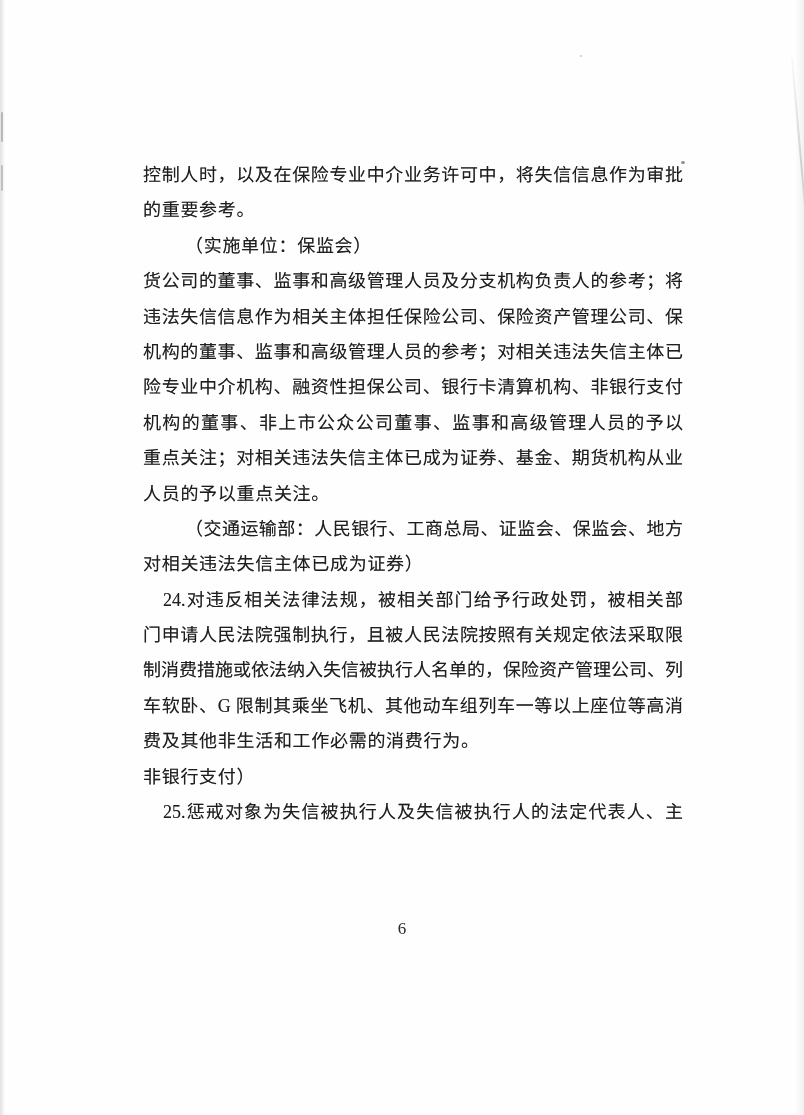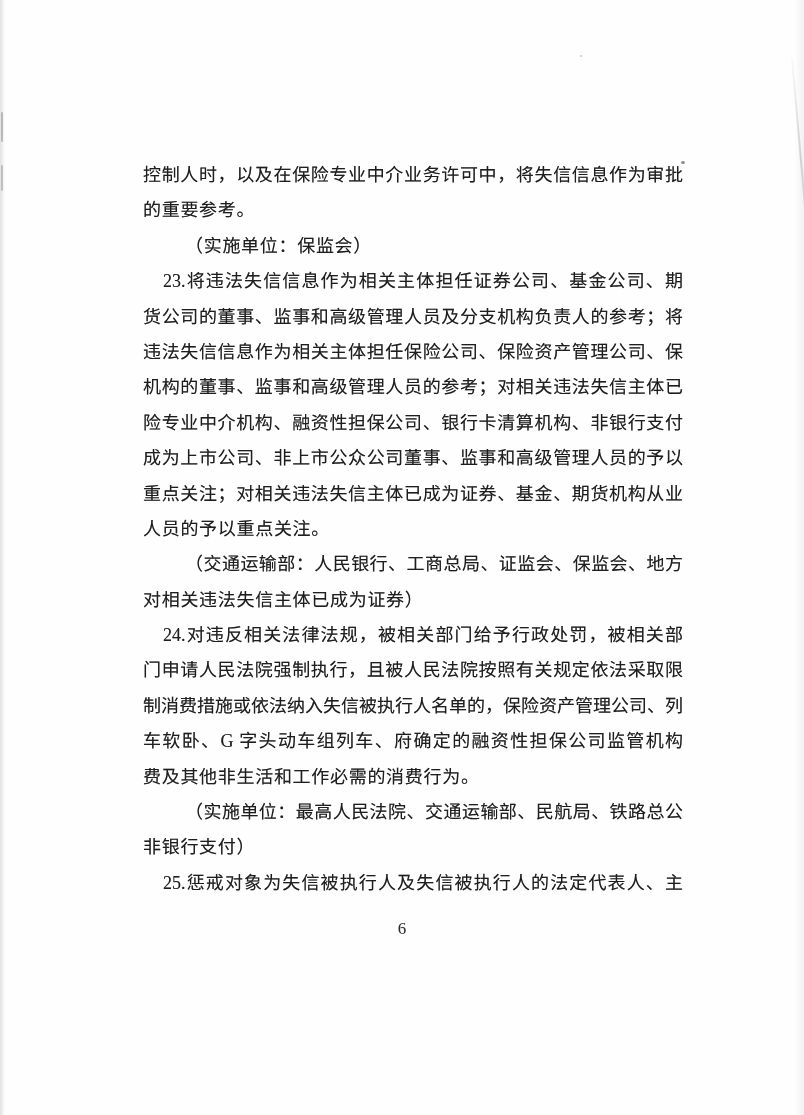--- a/index.html
+++ b/index.html
@@ -97,45 +97,43 @@
     <div>
       <div class="line j">控制人时，以及在保险专业中介业务许可中，将失信信息作为审批</div>
       <div class="line">的重要参考。</div>
     </div>
 
     <div>
       <div class="line ind-paren">（实施单位：保监会）</div>
     </div>
 
     <div>
-      <div class="line j ind-num">23.将违法失信信息作为相关主体担任证券公司、基金公司、期</div>
       <div class="line j">货公司的董事、监事和高级管理人员及分支机构负责人的参考；将</div>
       <div class="line j">违法失信信息作为相关主体担任保险公司、保险资产管理公司、保</div>
       <div class="line j">机构的董事、监事和高级管理人员的参考；对相关违法失信主体已</div>
       <div class="line j">险专业中介机构、融资性担保公司、银行卡清算机构、非银行支付</div>
-      <div class="line j">成为上市公司、非上市公众公司董事、监事和高级管理人员的予以</div>
+      <div class="line j">机构的董事、非上市公众公司董事、监事和高级管理人员的予以</div>
       <div class="line j">重点关注；对相关违法失信主体已成为证券、基金、期货机构从业</div>
       <div class="line">人员的予以重点关注。</div>
     </div>
 
     <div>
       <div class="line j ind-paren">（交通运输部：人民银行、工商总局、证监会、保监会、地方政</div>
       <div class="line">对相关违法失信主体已成为证券）</div>
     </div>
 
     <div>
       <div class="line j ind-num">24.对违反相关法律法规，被相关部门给予行政处罚，被相关部</div>
       <div class="line j">门申请人民法院强制执行，且被人民法院按照有关规定依法采取限</div>
       <div class="line j">制消费措施或依法纳入失信被执行人名单的，保险资产管理公司、列</div>
-      <div class="line j">车软卧、G 字头动车组列车、府确定的融资性担保公司监管机构</div>
+      <div class="line j">车软卧、G 限制其乘坐飞机、其他动车组列车一等以上座位等高消</div>
       <div class="line">费及其他非生活和工作必需的消费行为。</div>
     </div>
 
     <div>
-      <div class="line j ind-paren">（实施单位：最高人民法院、交通运输部、民航局、铁路总公</div>
       <div class="line">非银行支付）</div>
     </div>
 
     <div>
       <div class="line j ind-num">25.惩戒对象为失信被执行人及失信被执行人的法定代表人、主</div>
     </div>
 
   </main>
 
   <div class="page-number">6</div>

